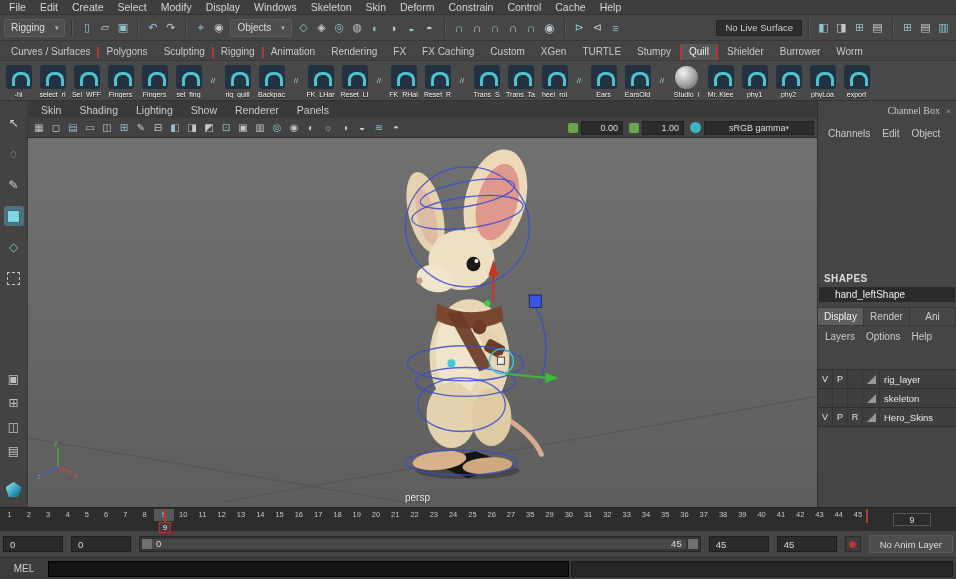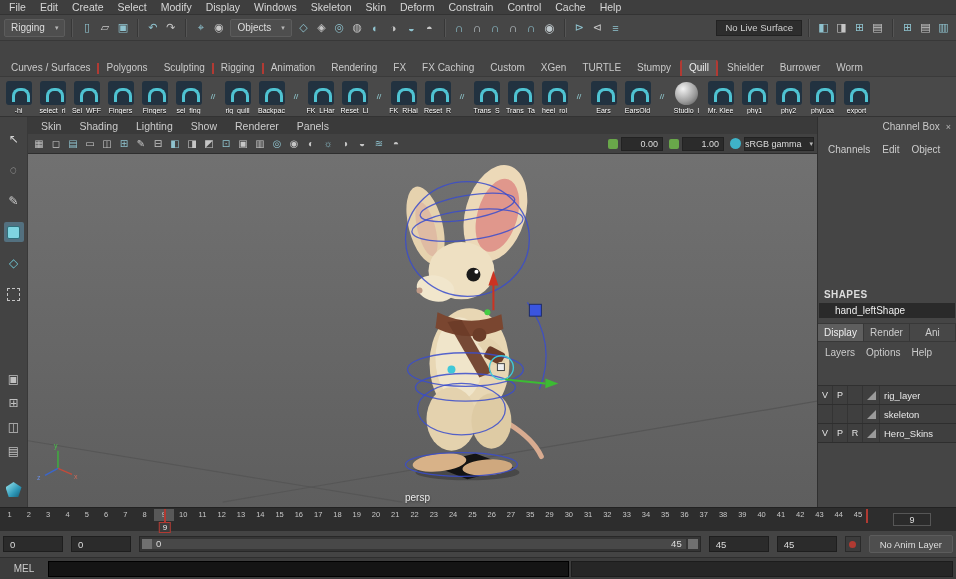--- a/index.html
+++ b/index.html
@@ -16,21 +16,21 @@
   .car { font-size:7px; color:#b8b8b8; }
   .tsep { width:1px; height:18px; background:#373737; box-shadow:1px 0 0 #555; margin:0 3px; flex:0 0 auto; }
   .tgroup { display:flex; align-items:center; gap:1px; }
   .tbi { width:17px; height:17px; display:inline-flex; align-items:center; justify-content:center; color:#c6c6c6; font-size:11px; border-radius:2px; cursor:pointer; }
   .tgroup .tbi:nth-child(odd) { color:#8fc3cf; }
   .snapg .tbi { color:#bfc8cc; font-size:12px; }
   .fieldbox { background:#2d2d2d; border:1px solid #222; height:16px; display:flex; align-items:center; padding:0 8px; color:#cfcfcf; font-size:9.5px; white-space:nowrap; }
   .flexsp { flex:1; }
 
   
-  .shelf-tabs { height:20px; background:#444; border-bottom:1px solid #3a3a3a; display:flex; align-items:flex-end; gap:2px; padding:0 4px; font-size:10px; color:#c9c9c9; flex:0 0 auto; overflow:hidden;margin-top:16px; }
+  .shelf-tabs { height:20px; background:#444; border-bottom:1px solid #3a3a3a; display:flex; align-items:flex-end; gap:2px; padding:0 4px; font-size:10px; color:#c9c9c9; flex:0 0 auto; overflow:hidden; }
   .stab { padding:2px 7px 3px; position:relative; cursor:pointer; white-space:nowrap; }
   .stab.sep::after { content:""; position:absolute; right:-2px; top:3px; bottom:2px; width:2px; background:#b23a33; }
   .stab.active { background:#565656; color:#eee; border-left:2px solid #b23a33; border-right:2px solid #b23a33; border-radius:2px 2px 0 0; }
 
   
   .shelf { height:40px; background:#494949; border-bottom:1px solid #333; display:flex; align-items:flex-start; padding:2px 2px 0; gap:1px; overflow:hidden; flex:0 0 auto; }
   .shelf-item { width:33px; height:36px; position:relative; display:flex; flex-direction:column; align-items:center; cursor:pointer; flex:0 0 auto; }
   .arch { margin-top:2px; width:26px; height:24px; background:#223240; border-radius:3px; position:relative; }
   .arch::after { content:""; position:absolute; left:6px; top:7px; width:12px; height:11px; border:3px solid #4fc3d2; border-bottom:none; border-radius:8px 8px 0 0; }
   .sphereic { margin-top:3px; width:23px; height:23px; border-radius:50%; background:radial-gradient(circle at 35% 30%, #f2f2f2, #9a9a9a 60%, #4f4f4f); }
@@ -55,30 +55,30 @@
   .vp-menus { height:17px; background:#3a3a3a; display:flex; align-items:center; font-size:10.5px; color:#ccc; padding-left:4px; flex:0 0 auto; }
   .vmi { padding:0 9px; cursor:pointer; }
   .vp-toolbar { height:20px; background:#424242; border-bottom:1px solid #2e2e2e; display:flex; align-items:center; padding:0 3px; gap:1px; flex:0 0 auto; }
   .vpicons { display:flex; gap:1px; }
   .vpicons .tbi { width:16px; height:16px; font-size:10px; }
   .vpicons .tbi:nth-child(3n) { color:#8fc3cf; }
   .vpf { display:flex; align-items:center; gap:3px; margin-left:5px; }
   .grn { width:10px; height:10px; background:#69a74a; border-radius:2px; }
   .tealc { width:11px; height:11px; background:#3fb3c8; border-radius:50%; }
   .vp-field { background:#2b2b2b; border:1px solid #222; width:42px; height:14px; color:#ddd; font-size:9px; display:flex; align-items:center; justify-content:flex-end; padding:0 4px; }
-  .gammabox { background:#2b2b2b; border:1px solid #222; height:14px; color:#ddd; font-size:9px; display:flex; align-items:center; gap:8px; padding:0 0; white-space:nowrap; }
+  .gammabox { background:#2b2b2b; border:1px solid #222; height:14px; color:#ddd; font-size:9px; display:flex; align-items:center; padding:0 24px; white-space:nowrap; }
   .vp-canvas { flex:1; position:relative; background:linear-gradient(var(--viewport-bg-top,#717171), var(--viewport-bg-bottom,#5e5e5e)); overflow:hidden; }
   svg.scene { position:absolute; inset:0; width:100%; height:100%; }
   .persp { position:absolute; bottom:4px; left:50%; transform:translateX(-70%); font-size:10px; color:#ececec; text-shadow:0 1px 2px #333; }
   .rig { stroke:var(--rig-curve,#3a4ccc); fill:none; stroke-width:1.3; opacity:.85; }
   .riga { stroke:var(--manip-active,#3fc8d8); fill:none; stroke-width:1.4; }
 
   
   .rightpanel { width:138px; background:#454545; display:flex; flex-direction:column; font-size:10px; color:#ccc; flex:0 0 auto; }
-  .cb-head { height:16px; display:flex; justify-content:flex-end; align-items:center; gap:6px; padding:3px 5px 0 0; font-size:10px; color:#c8c8c8; }
+  .cb-head { height:16px; display:flex; justify-content:flex-end; align-items:center; gap:6px; padding:3px 5px 0 0; font-size:10px; color:#c8c8c8;font-family:Liberation Serif, serif; }
   .cb-close { color:#b5b5b5; font-size:9px; cursor:pointer; }
   .cb-tabs { display:flex; padding:9px 4px 2px; }
   .cbt { padding:2px 6px; cursor:pointer; }
   .cb-node { padding:7px 0 0 12px; font-size:10.5px; color:#eee; }
   .cb-spacer { flex:0 0 126px; }
   .shapes-label { padding:4px 6px 2px; font-weight:bold; color:#ddd; letter-spacing:.4px; }
   .shape-row { background:#2a2a2a; margin:1px; padding:2px 2px 2px 16px; color:#eee; cursor:pointer; }
   .ed-tabs { display:flex; margin-top:4px; border-top:1px solid #383838; border-bottom:1px solid #383838; }
   .etab { flex:1; text-align:center; padding:3px 0; background:#474747; border-right:1px solid #383838; cursor:pointer; overflow:hidden; white-space:nowrap; }
   .etab.active { background:#5e5e5e; color:#f0f0f0; }

